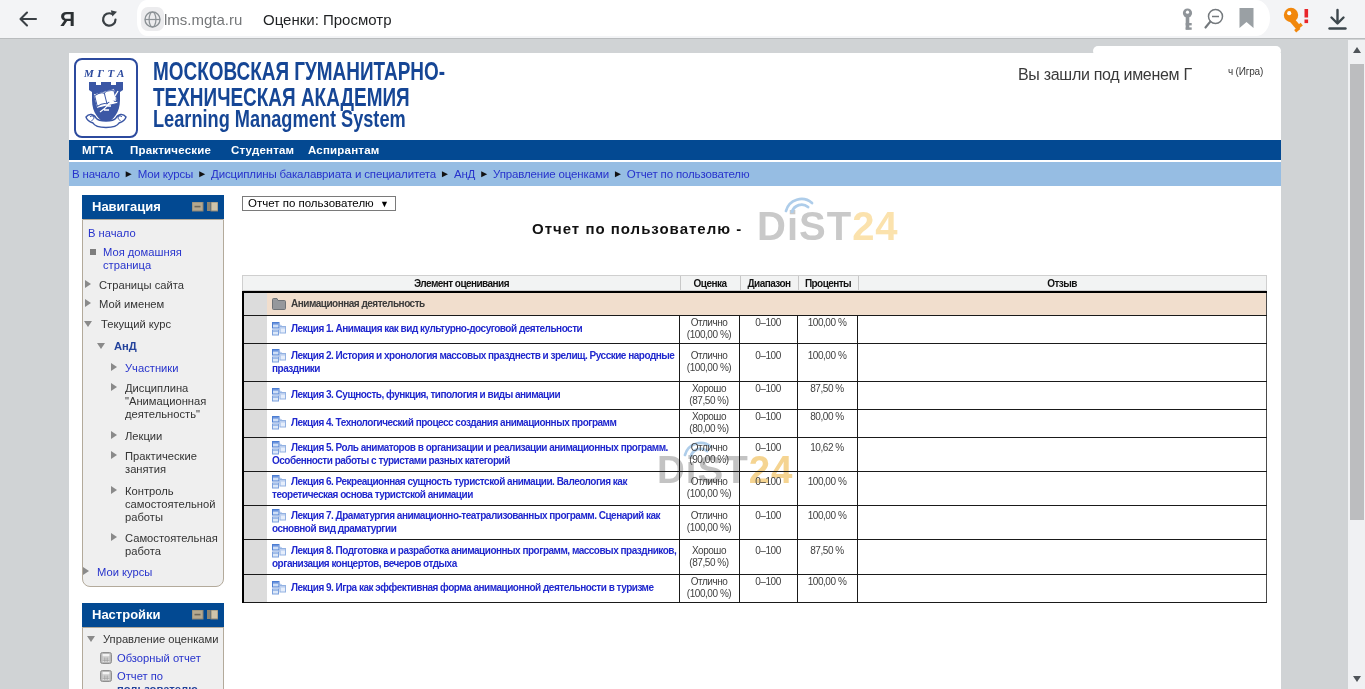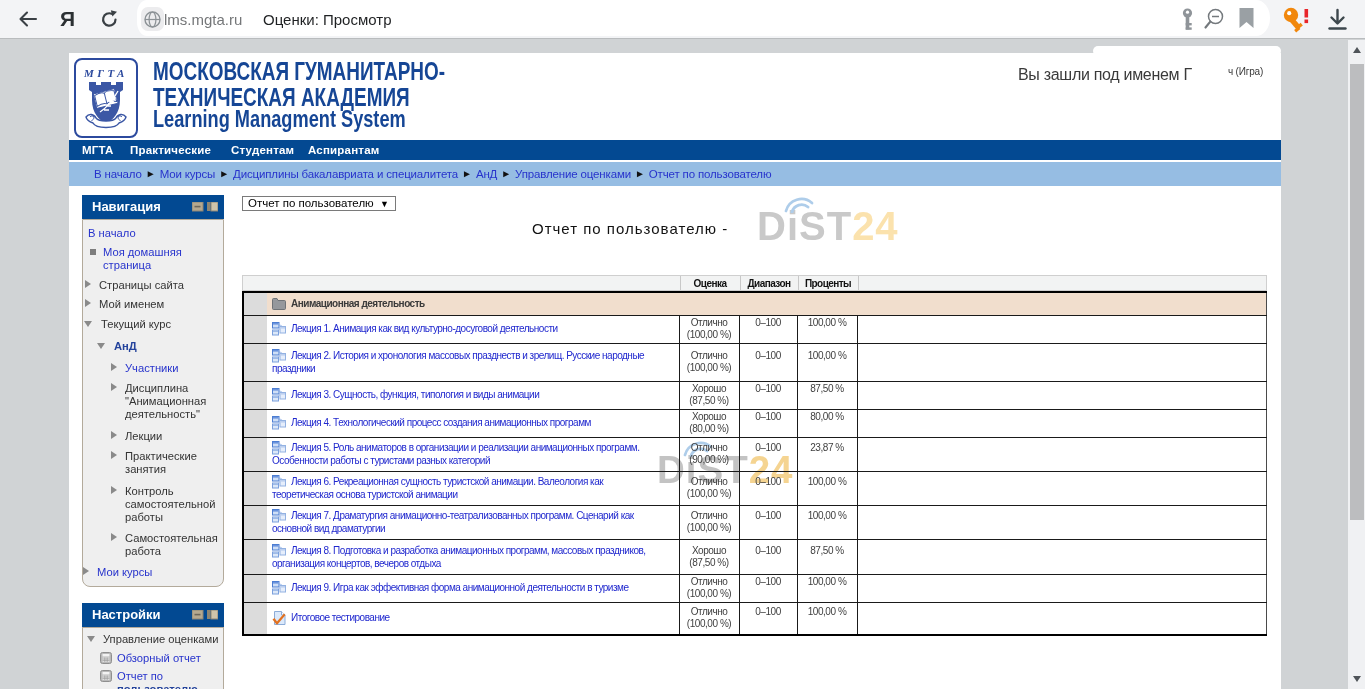--- a/index.html
+++ b/index.html
@@ -16,51 +16,51 @@
 #chip{position:absolute;left:141px;top:7px;width:23px;height:24px;background:#ececee;border-radius:7px}
 
 #panel{position:absolute;left:69px;top:53px;width:1212px;height:636px;background:#fff}
 #blob{position:absolute;left:1093px;top:46px;width:188px;height:10px;background:#fff;border-radius:5px}
 #logo{position:absolute;left:74px;top:58px;width:64px;height:80px;border:2px solid #2c4a9e;border-radius:8px;background:#fff}
 .hline{position:absolute;left:153px;color:#164695;font-weight:bold;transform:scaleX(.758);transform-origin:0 0;white-space:nowrap;line-height:1}
 #login1{position:absolute;left:1018px;top:66px;font-size:16px;letter-spacing:-0.3px;color:#3a3a3a}
 #login2{position:absolute;left:1228px;top:66px;font-size:10px;letter-spacing:-0.2px;color:#3a3a3a}
 #navbar{position:absolute;left:69px;top:140px;width:1212px;height:20px;background:#034992}
 .navitem{position:absolute;top:4px;font-size:11.5px;font-weight:bold;color:#fff;letter-spacing:.2px}
-#crumb{position:absolute;left:69px;top:162px;width:1212px;height:24px;background:#96bde3;font-size:11.5px;letter-spacing:-0.15px;color:#111;line-height:24px;padding-left:25px;white-space:nowrap}
+#crumb{position:absolute;left:69px;top:162px;width:1212px;height:24px;background:#96bde3;font-size:11.5px;letter-spacing:-0.15px;color:#111;line-height:24px;padding-left:3px;white-space:nowrap}
 #crumb a{color:#2733cc;text-decoration:none}
 .sep{display:inline-block;margin:0 1px;font-size:10px;position:relative;top:-1px}
 
 .blkhead{position:absolute;left:82px;width:142px;height:24px;background:#024992;color:#fff;font-size:13px;font-weight:bold;line-height:24px;padding-left:10px}
 .blkbody{position:absolute;left:82px;width:142px;background:#efefef;border:1px solid #b3aa9b}
 .si{position:absolute;font-size:11.2px;color:#333;white-space:nowrap}
 .si a,a.si{color:#2733cc;text-decoration:none}
 .tri-r{position:absolute;width:0;height:0;border-left:6px solid #8a8a8a;border-top:4.5px solid transparent;border-bottom:4.5px solid transparent}
 .tri-d{position:absolute;width:0;height:0;border-top:6px solid #8a8a8a;border-left:4.5px solid transparent;border-right:4.5px solid transparent}
 .sqb{position:absolute;width:6px;height:6px;background:#7d7d7d}
 .bicons{position:absolute;top:7px;right:6px;width:26px;height:10px}
 
 #select{position:absolute;left:242px;top:196px;width:154px;height:15px;border:1px solid #7a7a7a;background:#fff;font-size:11.5px;color:#000;line-height:13px;padding-left:5px}
-#h1{position:absolute;left:532px;top:220px;font-size:15px;letter-spacing:1px;font-weight:normal;color:#111}
+#h1{position:absolute;left:532px;top:220px;font-size:15px;letter-spacing:1px;font-weight:bold;color:#111}
 .wm{position:absolute;font-size:40px;font-weight:bold;letter-spacing:1px;mix-blend-mode:multiply;white-space:nowrap}
 .wm .g{color:#c9c9c9}
 .wm .o{color:#fbe2ad}
 
 #thead{position:absolute;left:242px;top:275px;width:1025px;height:16px;background:#f2f3f3;border:1px solid #cfcfcf}
 .th{position:absolute;top:1px;font-size:10px;letter-spacing:-0.55px;font-weight:bold;color:#111;line-height:14px;text-align:center}
 .thdiv{position:absolute;top:0;width:1px;height:14px;background:#c8c8c8}
 #tbl{position:absolute;left:242px;top:291px;border-collapse:collapse;table-layout:fixed}
 #tbl td{border-bottom:1px solid #1a1a1a;vertical-align:middle;font-size:10px;letter-spacing:-0.45px;color:#3f3f3f;padding:0;overflow:hidden;line-height:12px}
 #tbl td.c{text-align:center}
 #tbl .first{border-left:2px solid #000}
 #tbl .last{border-right:1px solid #4a4a4a}
 #tbl .vb{border-left:1px solid #1a1a1a}
 #tbl .g0{background:#dcdcdc}
 #tbl .beige{background:#f1decd}
-#tbl a{color:#2028ce;font-weight:normal;letter-spacing:-0.5px;text-decoration:none}
+#tbl a{color:#2028ce;font-weight:bold;letter-spacing:-0.5px;text-decoration:none}
 #tbl .itm{padding-left:5px}
 #tbl .ico{display:inline-block;vertical-align:middle;margin-right:5px}
 #tbl .thick{border-bottom:2px solid #000}
 #tbl .gray{background:#d9d9d9}
 #tbl .bi{font-weight:bold;font-style:italic;color:#3a3a3a}
 
 #sb{position:absolute;left:1348px;top:40px;width:17px;height:649px;background:#f0f1f3}
 #sbthumb{position:absolute;left:1.5px;top:24px;width:14px;height:456px;background:#bcbdbf}
 .sarr{position:absolute;left:4.5px;width:0;height:0}
 </style>
@@ -259,27 +259,29 @@
         </g>
         <g id="calc">
           <rect x="0.5" y="0.5" width="12" height="12" rx="1.5" fill="none" stroke="#7e8083" stroke-width="1.8"></rect>
           <rect x="2.8" y="2.6" width="7.4" height="2.2" fill="#fff"></rect>
           <rect x="2.8" y="6" width="7.4" height="4.4" fill="#fff"></rect>
           <path d="M5.3 6 V10.4 M7.8 6 V10.4 M2.8 7.5 H10.2 M2.8 9 H10.2" stroke="#8f9194" stroke-width="0.8"></path>
         </g>
       </defs>
     </svg>
 <div id="thead">
+  <div class="th" style="left:0;width:437px">Элемент оценивания</div>
   <div class="thdiv" style="left:437px"></div>
   <div class="th" style="left:437px;width:60px">Оценка</div>
   <div class="thdiv" style="left:497px"></div>
   <div class="th" style="left:497px;width:58px">Диапазон</div>
   <div class="thdiv" style="left:555px"></div>
   <div class="th" style="left:555px;width:60px">Проценты</div>
   <div class="thdiv" style="left:615px"></div>
+  <div class="th" style="left:615px;width:408px">Отзыв</div>
 </div>
 <table id="tbl" cellspacing="0">
 <colgroup>
         <col style="width:24px">
         <col style="width:412px">
         <col style="width:60px">
         <col style="width:58px">
         <col style="width:60px">
         <col style="width:409px">
       </colgroup>
@@ -389,21 +391,21 @@
           </td>
           <td class="vb c">
             <div>Отлично</div>
             <div>(90,00 %)</div>
           </td>
           <td class="vb c">
             <div>0–100</div>
             <div>&nbsp;</div>
           </td>
           <td class="vb c">
-            <div>23,87 %</div>
+            <div>10,62 %</div>
             <div>&nbsp;</div>
           </td>
           <td class="vb last"></td>
         </tr>
 <tr style="height:34px">
           <td class="first g0"></td>
           <td>
             <div class="itm"><svg class="ico" width="14" height="14" viewBox="0 0 14 14">
                 <use href="#les"></use>
               </svg><a>Лекция 6. Рекреационная сущность туристской анимации. Валеология как<br>теоретическая основа туристской анимации</a></div>
@@ -477,41 +479,20 @@
           </td>
           <td class="vb c">
             <div>0–100</div>
             <div>&nbsp;</div>
           </td>
           <td class="vb c">
             <div>100,00 %</div>
             <div>&nbsp;</div>
           </td>
           <td class="vb last"></td>
-        </tr>
-<tr style="height:33px">
-          <td class="first g0 thick"></td>
-          <td class="thick">
-            <div class="itm"><svg class="ico" width="14" height="14" viewBox="0 0 14 14">
-                <use href="#quiz"></use>
-              </svg><a>Итоговое тестирование</a></div>
-          </td>
-          <td class="vb c thick">
-            <div>Отлично</div>
-            <div>(100,00 %)</div>
-          </td>
-          <td class="vb c thick">
-            <div>0–100</div>
-            <div>&nbsp;</div>
-          </td>
-          <td class="vb c thick">
-            <div>100,00 %</div>
-            <div>&nbsp;</div>
-          </td>
-          <td class="vb last thick"></td>
         </tr>
 </tbody>
     </table>
 
 <div id="sb">
   <div class="sarr" style="top:7px;border-left:4.5px solid transparent;border-right:4.5px solid transparent;border-bottom:6px solid #4f5459"></div>
   <div id="sbthumb"></div>
   <div class="sarr" style="top:636px;border-left:4.5px solid transparent;border-right:4.5px solid transparent;border-top:6px solid #4f5459"></div>
 </div>
 

